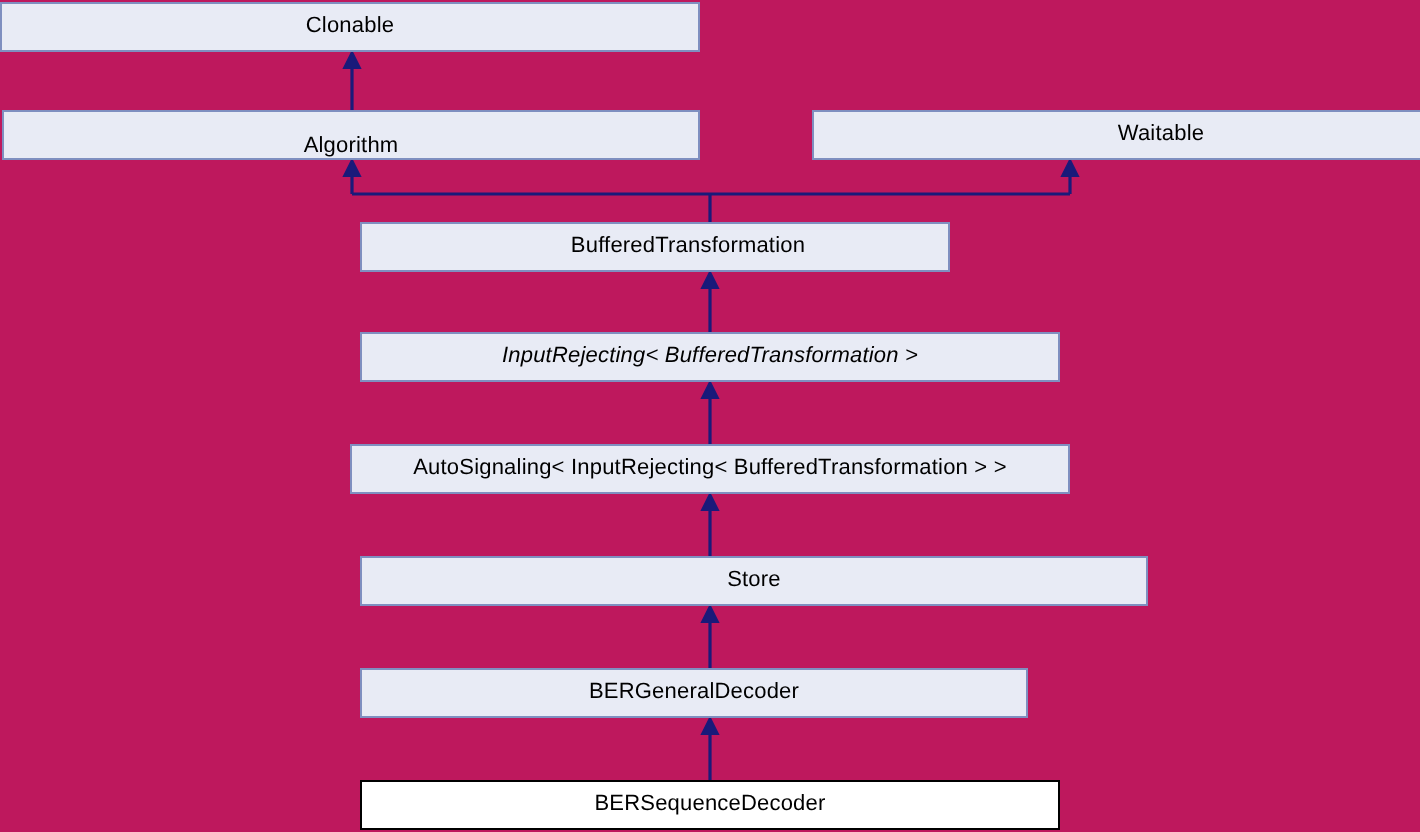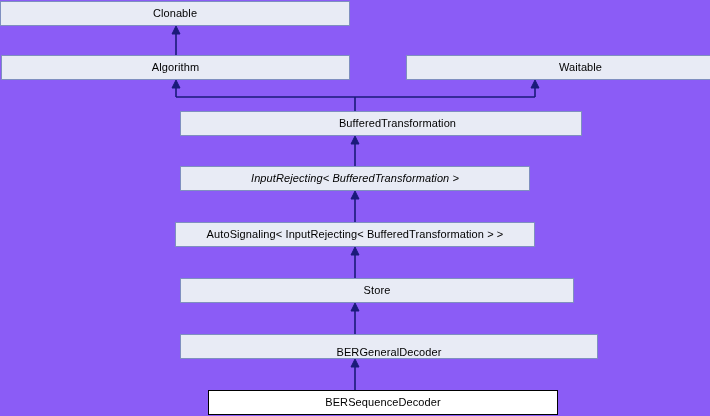--- a/index.html
+++ b/index.html
@@ -4,42 +4,41 @@
 <style>
   html, body {
     margin: 0;
     padding: 0;
     background: #ffffff;
   }
   #diagram {
     position: relative;
     width: 710px;
     height: 416px;
-    background: #8b5cf6;
+    background: #be185d;
     font-family: "Liberation Sans", sans-serif;
     overflow: hidden;
   }
   .node {
     position: absolute;
     box-sizing: border-box;
     border: 1px solid #7f8fc0;
     background: #e8ebf5;
     display: flex;
     align-items: center;
     justify-content: center;
     font-size: 11px;
     color: #000000;
     line-height: 1;
     white-space: nowrap;
     letter-spacing: 0.1px;
   }
   .node.current {
     border: 1px solid #000000;
     background: #ffffff;
-    margin-left: 28px;
   }
   .node-label {
     display: block;
     pointer-events: none;
   }
   svg.edges {
     position: absolute;
     left: 0;
     top: 0;
     width: 710px;
@@ -108,45 +107,45 @@
       <line x1="355" y1="390" x2="355" y2="366"></line>
       <polygon points="355,359 351,367 359,367"></polygon>
     </g>
 
   </svg>
 
   <div class="node" style="left:0px; top:1px; width:350px; height:25px;">
     <span class="node-label">Clonable</span>
   </div>
 
-  <div class="node" style="left:1px; top:55px; width:349px; height:25px;">
+  <div class="node" style="left:1px; top:55px; width:349px; height:25px;align-items:flex-end;">
     <span class="node-label">Algorithm</span>
   </div>
 
   <div class="node" style="left:360px; top:55px; width:349px; height:25px;margin-left:46px;">
     <span class="node-label">Waitable</span>
   </div>
 
-  <div class="node" style="left:180px; top:111px; width:402px; height:25px;padding-left:33px;">
+  <div class="node" style="left:180px; top:111px; width:295px; height:25px;padding-left:33px;">
     <span class="node-label">BufferedTransformation</span>
   </div>
 
   <div class="node" style="left:180px; top:166px; width:350px; height:25px;font-style:italic;">
     <span class="node-label">InputRejecting&lt; BufferedTransformation &gt;</span>
   </div>
 
   <div class="node" style="left:175px; top:222px; width:360px; height:25px;align-items:center;">
     <span class="node-label">AutoSignaling&lt; InputRejecting&lt; BufferedTransformation &gt; &gt;</span>
   </div>
 
   <div class="node" style="left:180px; top:278px; width:394px; height:25px;">
     <span class="node-label">Store</span>
   </div>
 
-  <div class="node" style="left:180px; top:334px; width:418px; height:25px;align-items:flex-end;">
+  <div class="node" style="left:180px; top:334px; width:334px; height:25px;">
     <span class="node-label">BERGeneralDecoder</span>
   </div>
 
   <div class="node current" style="left:180px; top:390px; width:350px; height:25px;">
     <span class="node-label">BERSequenceDecoder</span>
   </div>
 
 </div>
 
 </body></html>

